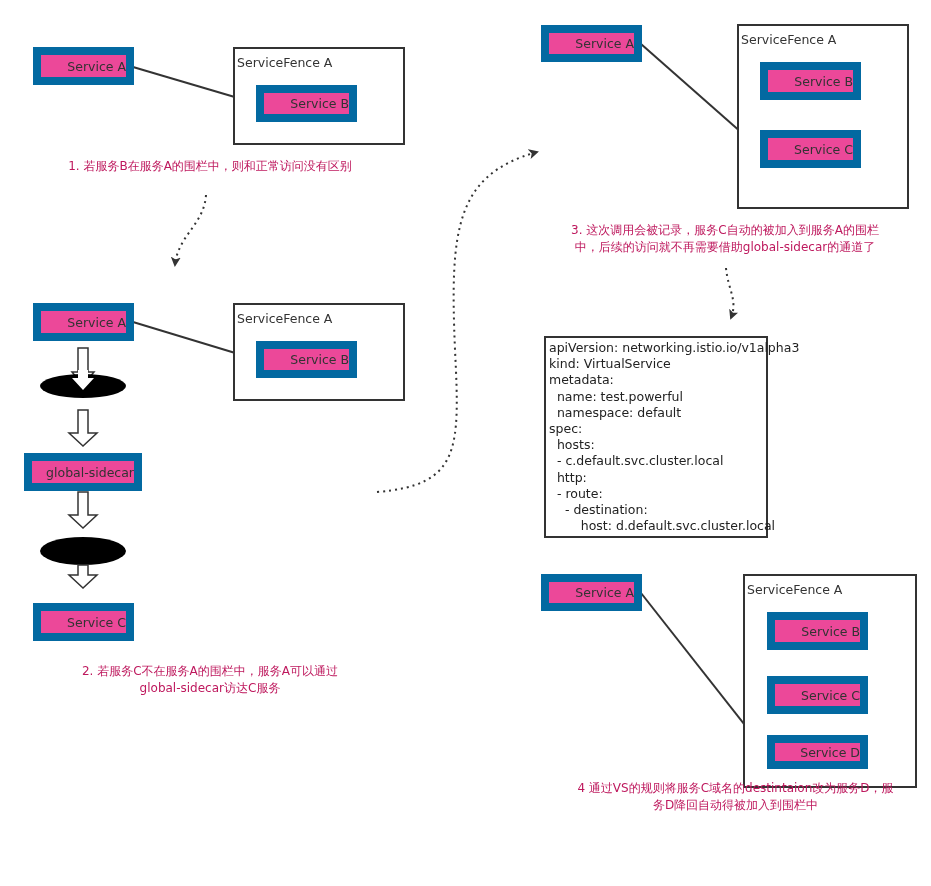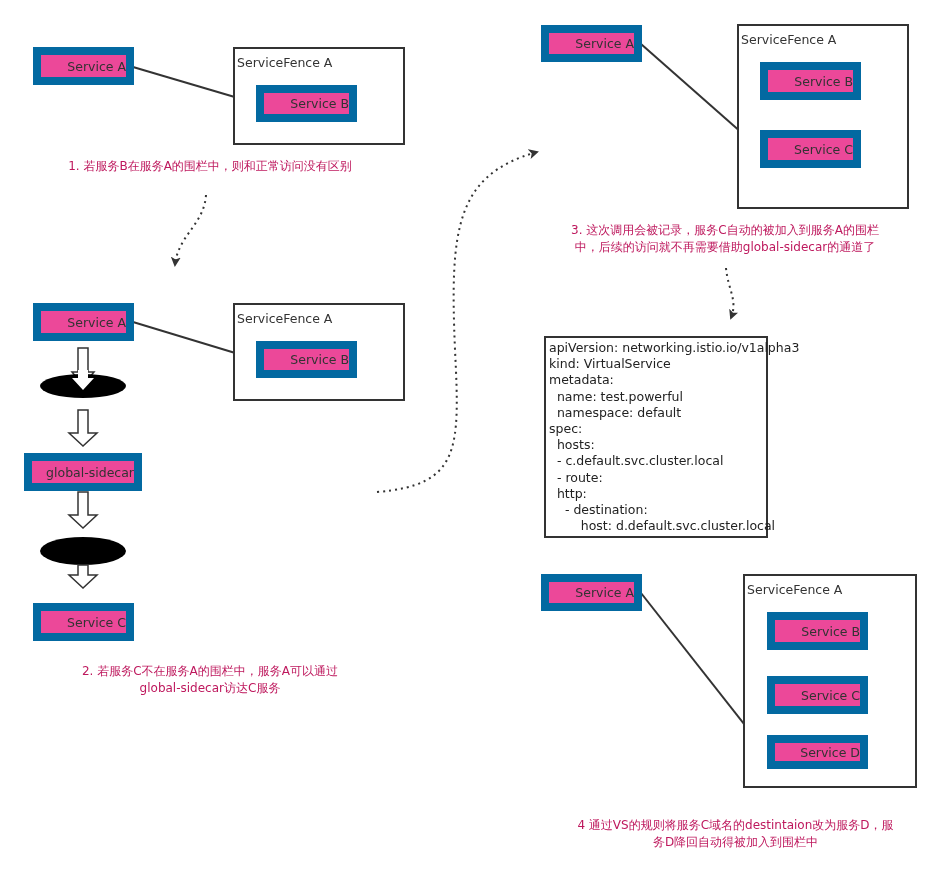--- a/index.html
+++ b/index.html
@@ -96,33 +96,33 @@
     <span>Service B</span>
   </div>
 <div class="box" style="left:760px;top:130px;width:101px;height:38px;">
     <span>Service C</span>
   </div>
 <div class="caption" style="left:540px;top:222px;width:370px;">
   <div>3. 这次调用会被记录，服务C自动的被加入到服务A的围栏</div>
   <div>中，后续的访问就不再需要借助global-sidecar的通道了</div>
 </div>
 
-<div class="yaml"><div>apiVersion: networking.istio.io/v1alpha3</div><div>kind: VirtualService</div><div>metadata:</div><div>  name: test.powerful</div><div>  namespace: default</div><div>spec:</div><div>  hosts:</div><div>  - c.default.svc.cluster.local</div><div>  - route:</div><div>  http:</div><div>    - destination:</div><div>        host: d.default.svc.cluster.local</div></div>
+<div class="yaml"><div>apiVersion: networking.istio.io/v1alpha3</div><div>kind: VirtualService</div><div>metadata:</div><div>  name: test.powerful</div><div>  namespace: default</div><div>spec:</div><div>  hosts:</div><div>  - c.default.svc.cluster.local</div><div>  http:</div><div>  - route:</div><div>    - destination:</div><div>        host: d.default.svc.cluster.local</div></div>
 
 <div class="box" style="left:541px;top:574px;width:101px;height:37px;">
     <span>Service A</span>
   </div>
 <div class="fence" style="left:731px;top:574px;width:174px;height:214px;">
   <span class="fence-label">ServiceFence A</span>
 </div>
 <div class="box" style="left:767px;top:612px;width:101px;height:38px;">
     <span>Service B</span>
   </div>
 <div class="box" style="left:767px;top:676px;width:101px;height:38px;">
     <span>Service C</span>
   </div>
 <div class="box" style="left:767px;top:735px;width:101px;height:34px;">
     <span>Service D</span>
   </div>
-<div class="caption" style="left:548px;top:817px;width:375px;">
+<div class="caption" style="left:548px;top:780px;width:375px;">
   <div>4 通过VS的规则将服务C域名的destintaion改为服务D，服</div>
   <div>务D降回自动得被加入到围栏中</div>
 </div>
 
 </body></html>

